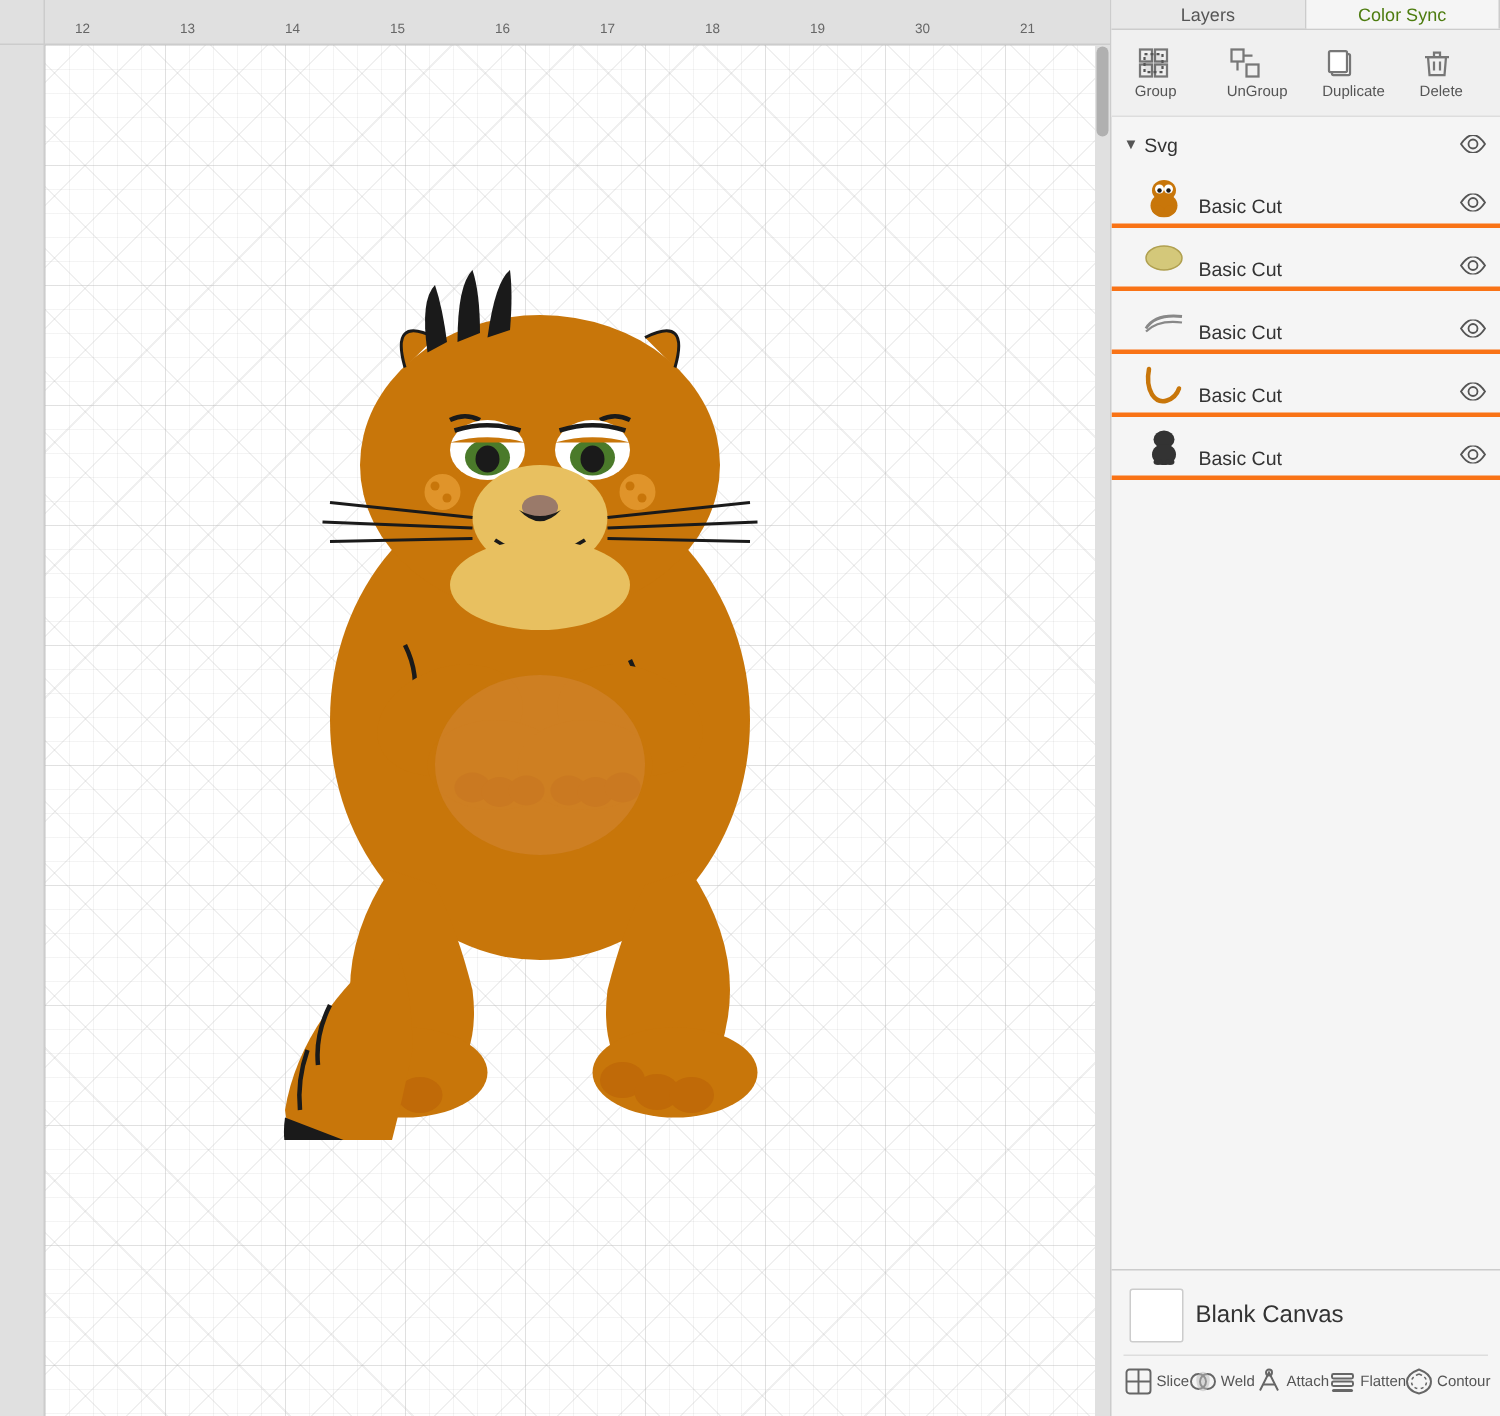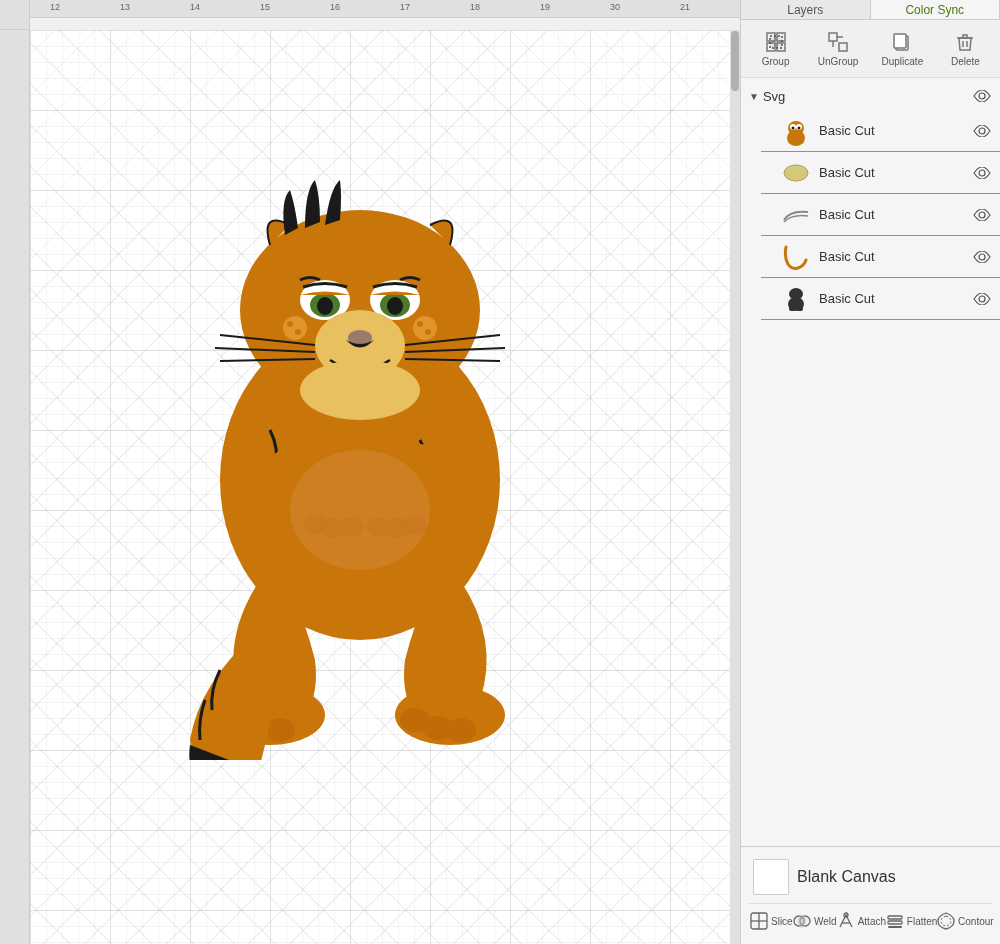--- a/index.html
+++ b/index.html
@@ -10,21 +10,21 @@
       width: 740px;
       height: 944px;
       position: relative;
       background: #f0f0f0;
       overflow: hidden;
     }
 
     .ruler-top {
       position: absolute;
       top: 0; left: 0; right: 0;
-      height: 18px;
+      height: 30px;
       background: #e0e0e0;
       border-bottom: 1px solid #ccc;
       display: flex;
       align-items: flex-start;
       padding-bottom: 2px;
       z-index: 10;
     }
 
     .ruler-left {
       position: absolute;
@@ -146,21 +146,20 @@
       align-items: center;
       justify-content: space-around;
       padding: 6px 4px;
       border-bottom: 1px solid #ddd;
       background: #f0f0f0;
     }
 
     .toolbar-btn {
       display: flex;
       flex-direction: column;
-      align-items: center;
       gap: 2px;
       padding: 4px 6px;
       cursor: pointer;
       border-radius: 4px;
       min-width: 50px;
     }
 
     .toolbar-btn .btn-label {
       font-size: 10px;
       color: #555;
@@ -192,27 +191,26 @@
 
     .svg-group-label {
       font-size: 13px;
       font-weight: 500;
       color: #333;
       flex: 1;
     }
 
     .layer-row {
       display: flex;
-      align-items: center;
+      align-items: flex-end;
       padding: 4px 8px 4px 20px;
       gap: 8px;
       cursor: pointer;
       height: 42px;
-      border-bottom: 1px solid #f97316;
-      margin-left: 20px;
+      border-bottom: 3px solid #f97316;
     }
 
     .layer-thumb {
       width: 30px;
       height: 30px;
       display: flex;
       align-items: center;
       justify-content: center;
       flex-shrink: 0;
     }

